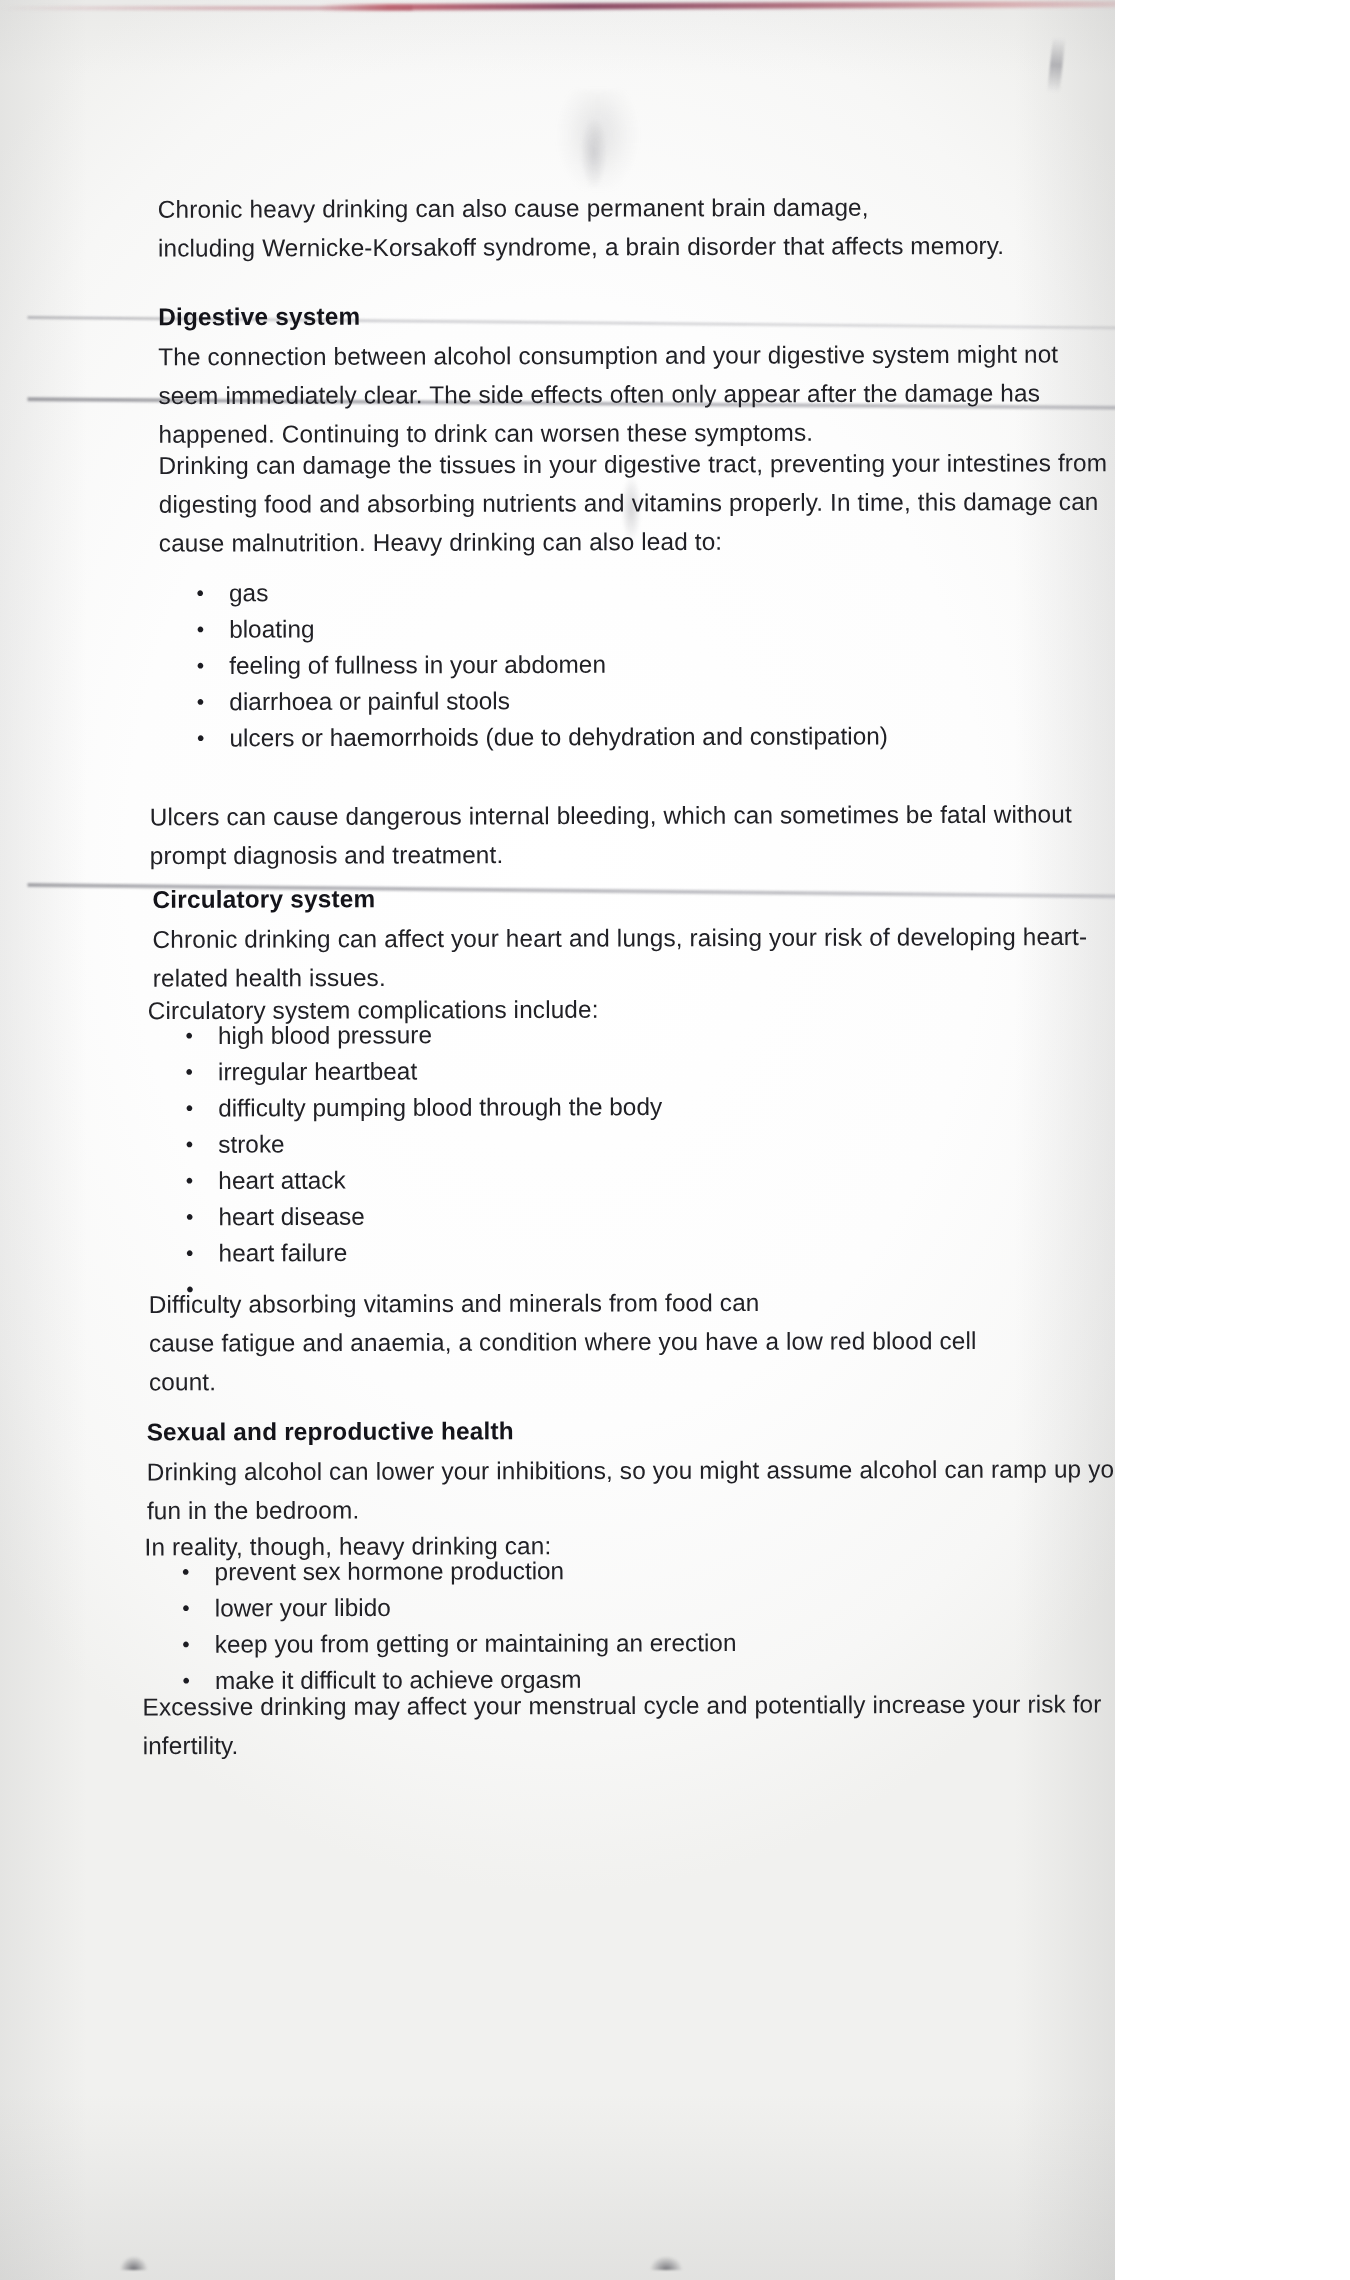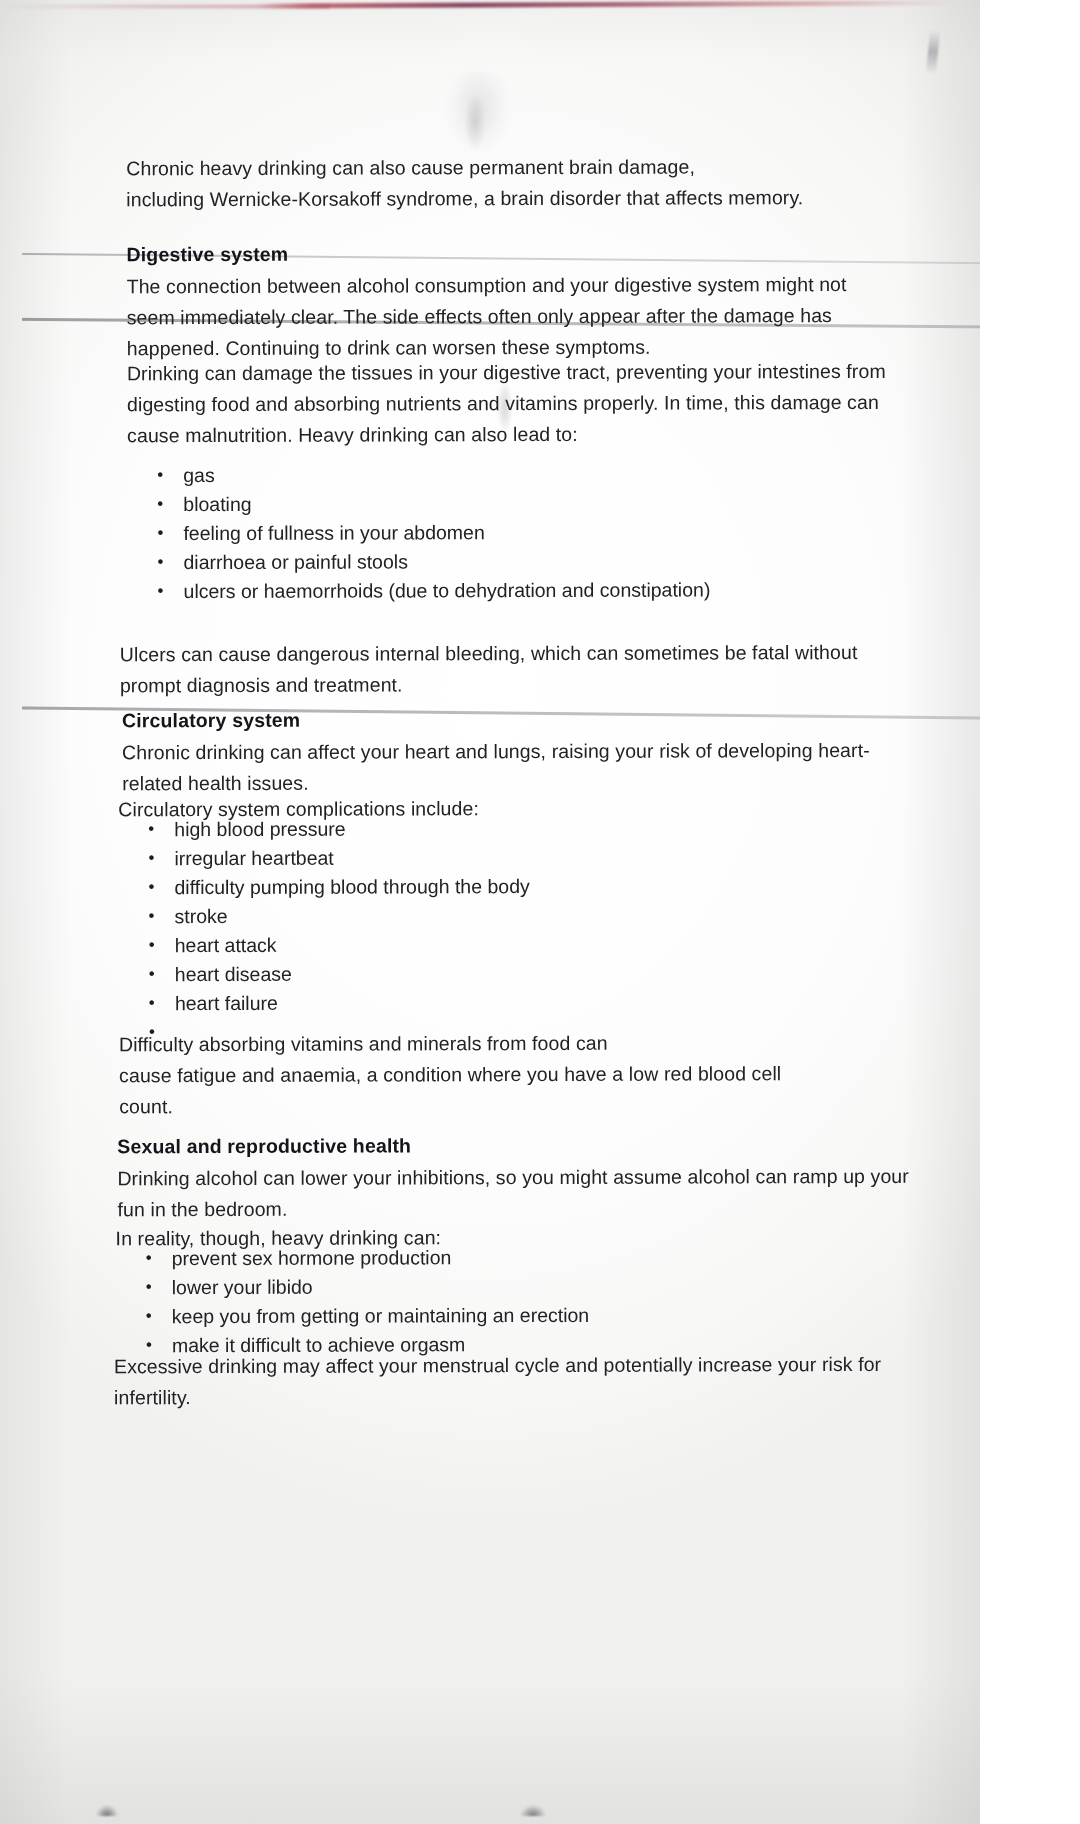--- a/index.html
+++ b/index.html
@@ -3,21 +3,21 @@
 <meta charset="utf-8">
 <title>Scanned page</title>
 <style>
   html, body {
     margin: 0;
     padding: 0;
     background: #ffffff;
   }
   #page {
     position: relative;
-    width: 980px;
+    width: 892px;
     height: 1824px;
     overflow: hidden;
     background: #fdfdfd;
     font-family: "Liberation Sans", sans-serif;
     color: #1b1b1f;
   }
 
   
   .paper-bg {
     position: absolute;

